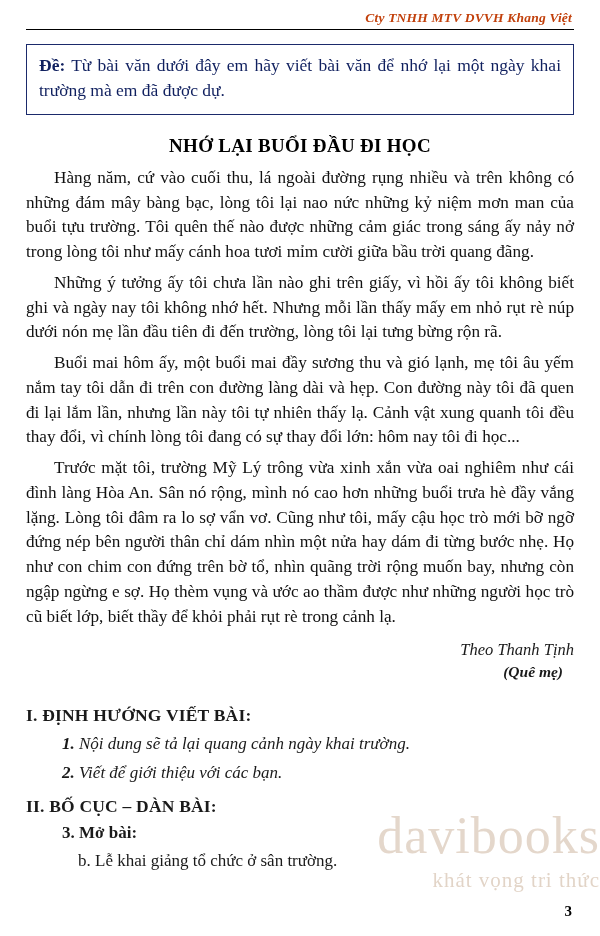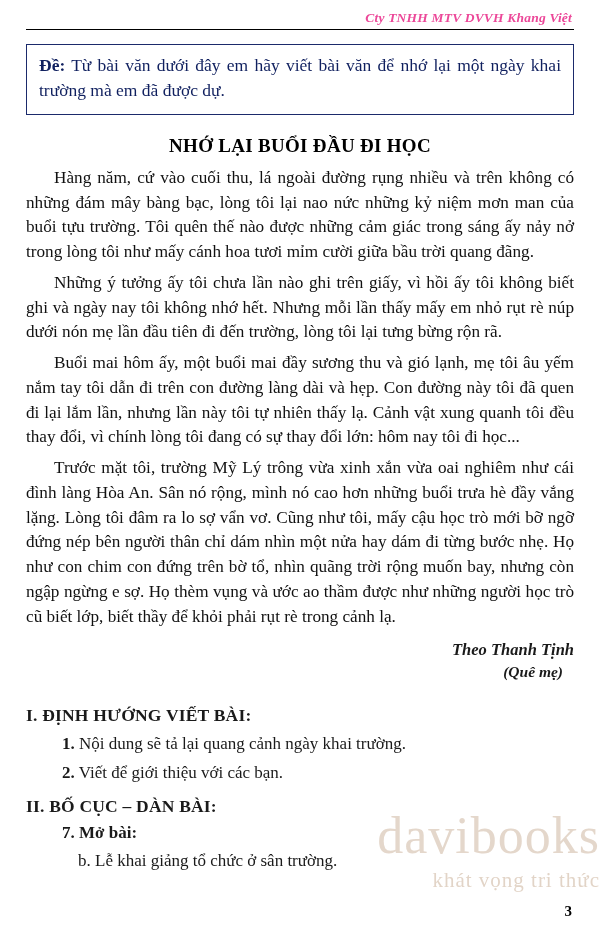--- a/index.html
+++ b/index.html
@@ -24,21 +24,21 @@
   }
   
   .header {
     text-align: right;
     font-style: italic;
     font-weight: bold;
     font-size: 13.5px;
     letter-spacing: 0.2px;
     padding-right: 2px;
     padding-bottom: 3px;
-    color: #ec4899;
+    color: #c2410c;
   }
   .header-rule {
     border-bottom: 1.2px solid #000;
     margin: 0 0 14px 0;
   }
   
   .prompt-box {
     border: 1.3px solid #1b2a6b;
     padding: 8px 12px 10px 12px;
     margin-bottom: 20px;
@@ -66,21 +66,21 @@
     font-size: 17.2px;
     line-height: 1.44;
     text-align: justify;
     text-indent: 28px;
     margin: 0 0 6px 0;
     color: #111;
   }
   .attrib {
     text-align: right;
     font-style: italic;
-    font-weight: bold;
+    font-weight: normal;
     font-size: 16.5px;
     margin: 10px 0 0 0;
   }
   .attrib-sub {
     text-align: right;
     font-style: italic;
     font-weight: bold;
     font-size: 15.5px;
     margin: 3px 7px 0 0;
     padding-right: 4px;
@@ -93,20 +93,21 @@
     letter-spacing: 0.2px;
   }
   .section-head.tight {
     margin-top: 11px;
   }
   .sub-item {
     font-size: 17px;
     margin: 0 0 6px 0;
     padding-left: 36px;
     line-height: 1.4;
+    font-style: italic;
   }
   .sub-item b { font-weight: bold; }
   .sub-head {
     font-size: 17px;
     font-weight: bold;
     margin: 6px 0 6px 0;
     padding-left: 36px;
   }
   .sub-sub-item {
     font-size: 17px;
@@ -177,21 +178,21 @@
   <div class="sub-item">
     <b>1.</b>
     <span>Nội dung sẽ tả lại quang cảnh ngày khai trường.</span>
   </div>
   <div class="sub-item">
     <b>2.</b>
     <span>Viết để giới thiệu với các bạn.</span>
   </div>
 
   <div class="section-head tight">II. BỐ CỤC – DÀN BÀI:</div>
-  <div class="sub-head">7. Mở bài:</div>
+  <div class="sub-head">3. Mở bài:</div>
   <div class="sub-sub-item">
     <span>b.</span>
     <span>Lễ khai giảng tổ chức ở sân trường.</span>
   </div>
 
   <div class="watermark">
     <div class="wm-main">davibooks</div>
     <div class="wm-sub">khát vọng tri thức</div>
   </div>
 

